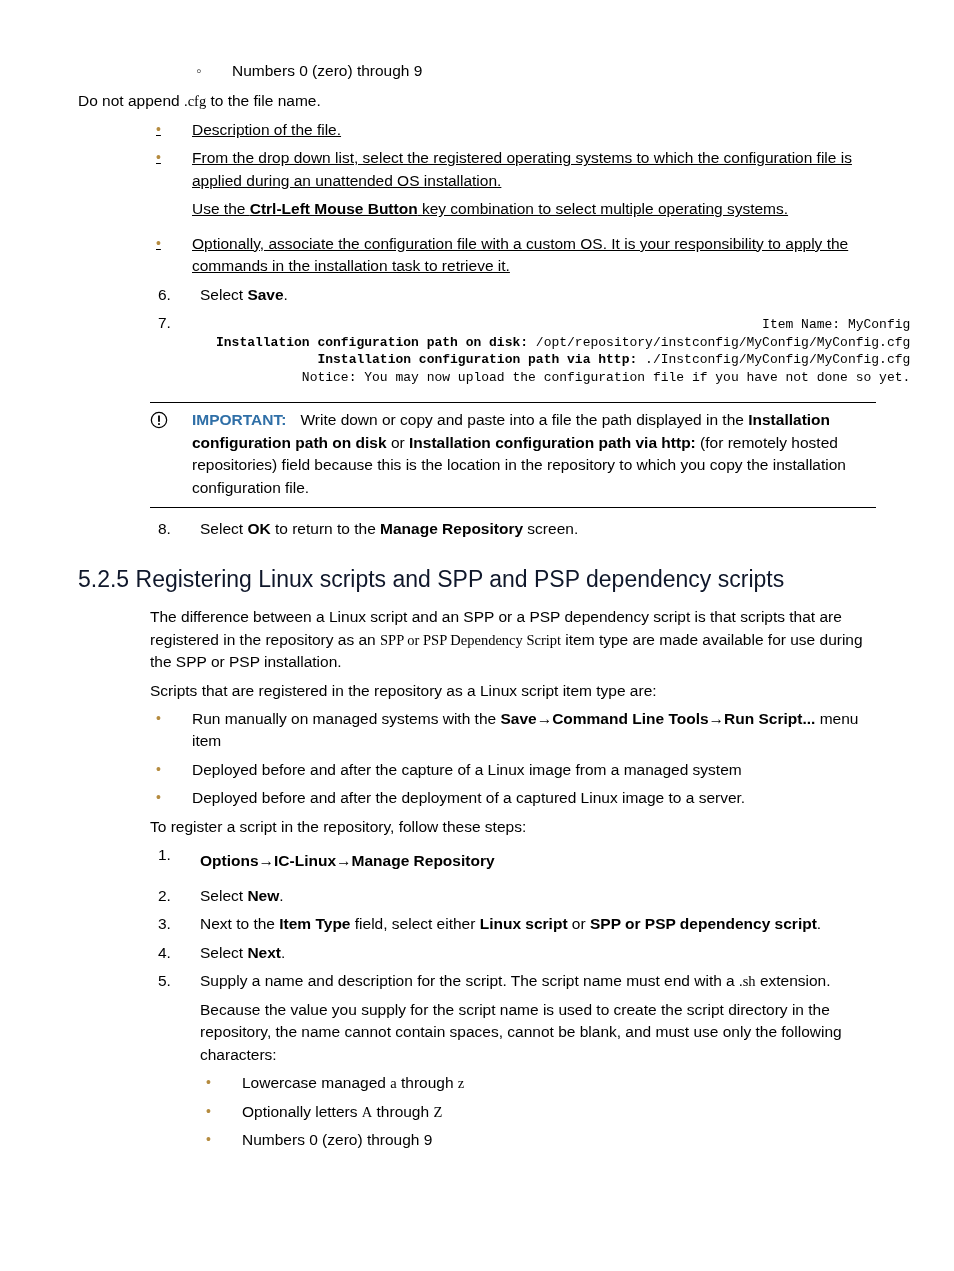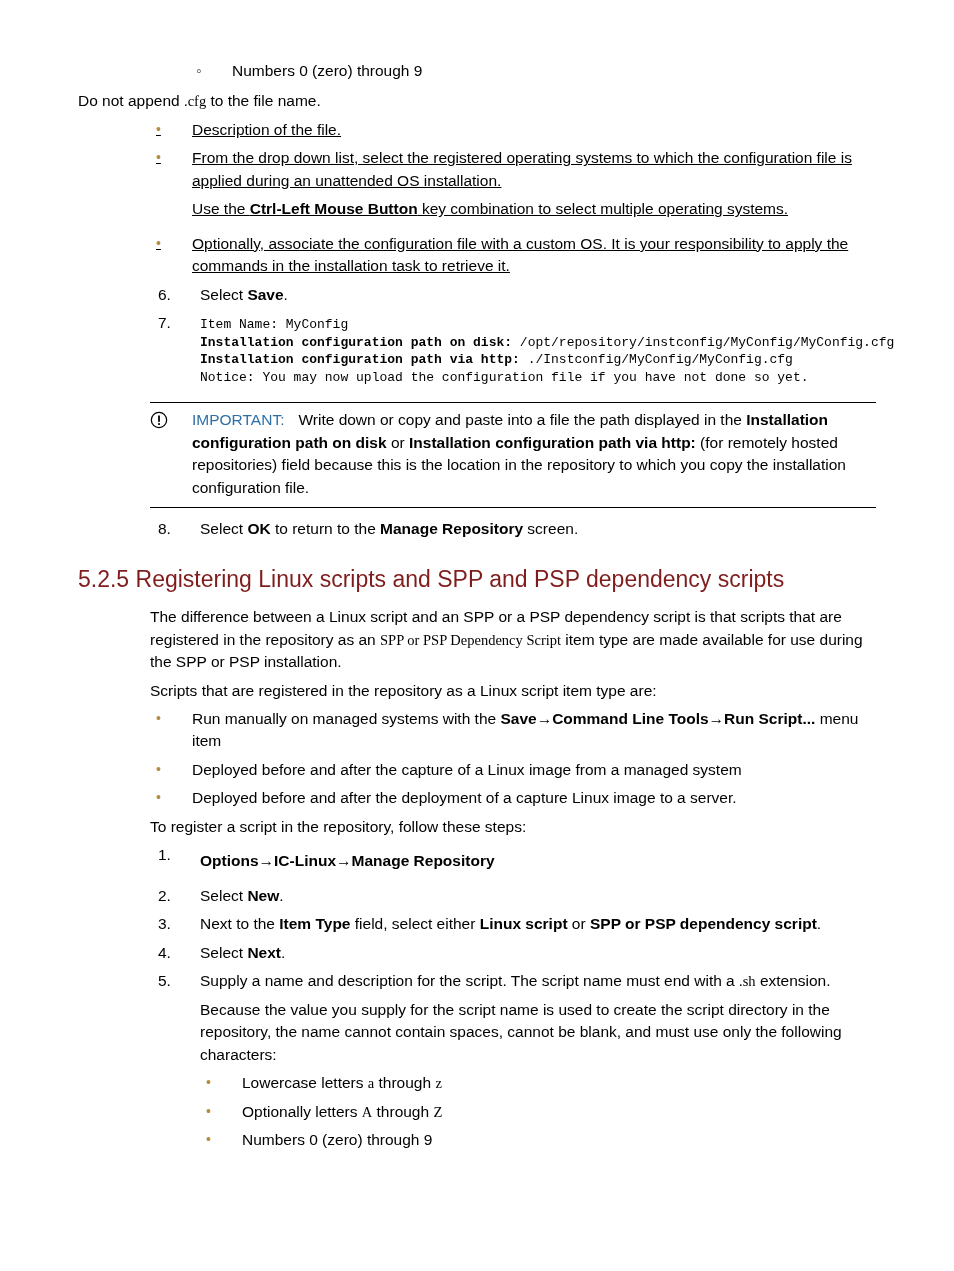--- a/index.html
+++ b/index.html
@@ -27,38 +27,39 @@
   .indent1 { margin-left: 112px; }
   .indent-step { margin-left: 72px; text-decoration: underline; }
   .para { margin: 6px 0; }
   .mono { font-family: Liberation Serif, serif; font-size: 14.5px; }
   .bold { font-weight: bold; }
   pre.codeblock {
     font-family: "Courier New", monospace;
     font-size: 13px;
     line-height: 1.35;
     white-space: pre;
-    margin: 4px 0 10px 0;
+    margin: 4px 0 10px 16px;
+    text-align: right;
   }
   .important-block {
     border-top: 1px solid #000;
     border-bottom: 1px solid #000;
     padding: 6px 0 8px 0;
     margin: 6px 0 10px 0;
     display: flex;
   }
   .important-icon {
     width: 42px; flex-shrink: 0; padding-left: 0px;
     font-size: 18px; line-height: 1; padding-top: 2px;
   }
   .important-icon svg { width: 18px; height: 18px; }
   .important-body { flex: 1; }
-  .imp-label { color: #2f6fa7; font-weight: normal; margin-right: 14px; }
+  .imp-label { color: #2f6fa7; font-weight: bold; margin-right: 14px; }
   h2.section {
-    color: #7f1d1d;
+    color: #0f172a;
     font-weight: normal;
     font-size: 23px;
     margin: 22px 0 10px 0;
   }
   .body-indent { margin-left: 72px; }
 </style>
 </head>
 <body>
 
 <ul class="ul-circle indent1">
@@ -139,21 +140,21 @@
   <ul class="ul-disc">
     <li>
         <div>
       <span>Run manually on managed systems with the </span><span class="bold">Save</span><span>→</span><span class="bold">Command Line Tools</span><span>→</span><span class="bold">Run Script...</span><span> menu item</span>
     </div>
       </li>
     <li>
         <div>Deployed before and after the capture of a Linux image from a managed system</div>
       </li>
     <li>
-        <div>Deployed before and after the deployment of a capture Linux image to a server.</div>
+        <div>Deployed before and after the deployment of a captured Linux image to a server.</div>
       </li>
   </ul>
   <p class="para">To register a script in the repository, follow these steps:</p>
 
   <ol class="ol-main">
     <li class="li-num">
       <div class="num-label">1.</div>
       <div class="num-body">
         <div class="para bold">
           <span>Options</span><span>→</span><span>IC-Linux</span><span>→</span><span>Manage Repository</span>
@@ -179,21 +180,21 @@
       </div>
     </li>
     <li class="li-num">
       <div class="num-label">5.</div>
       <div class="num-body">
         <span>Supply a name and description for the script. The script name must end with a </span><span class="mono">.sh</span><span> extension.</span>
         <p class="para">Because the value you supply for the script name is used to create the script directory in the repository, the name cannot contain spaces, cannot be blank, and must use only the following characters:</p>
         <ul class="ul-disc">
           <li>
               <div>
-            <span>Lowercase letters </span><span class="mono">a</span><span> through </span><span class="mono">z</span>
+            <span>Lowercase managed </span><span class="mono">a</span><span> through </span><span class="mono">z</span>
           </div>
             </li>
           <li>
               <div>
             <span>Optionally letters </span><span class="mono">A</span><span> through </span><span class="mono">Z</span>
           </div>
             </li>
           <li>
               <div>Numbers 0 (zero) through 9</div>
             </li>

